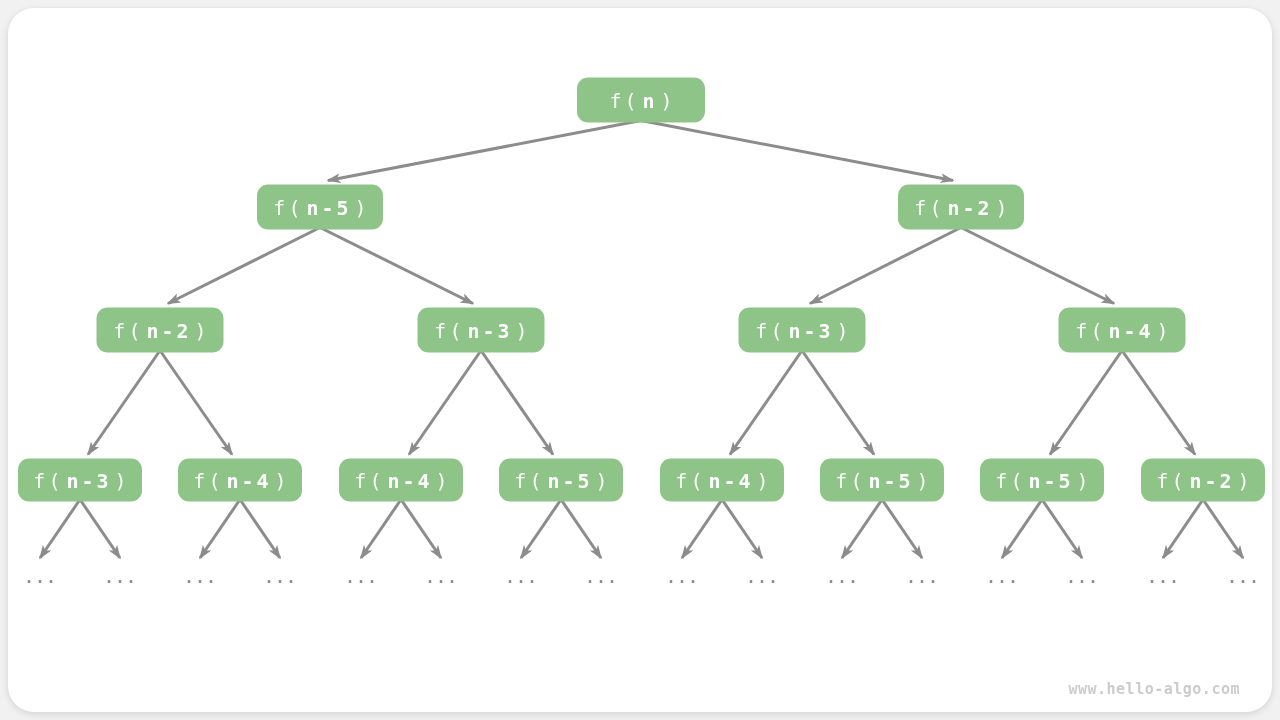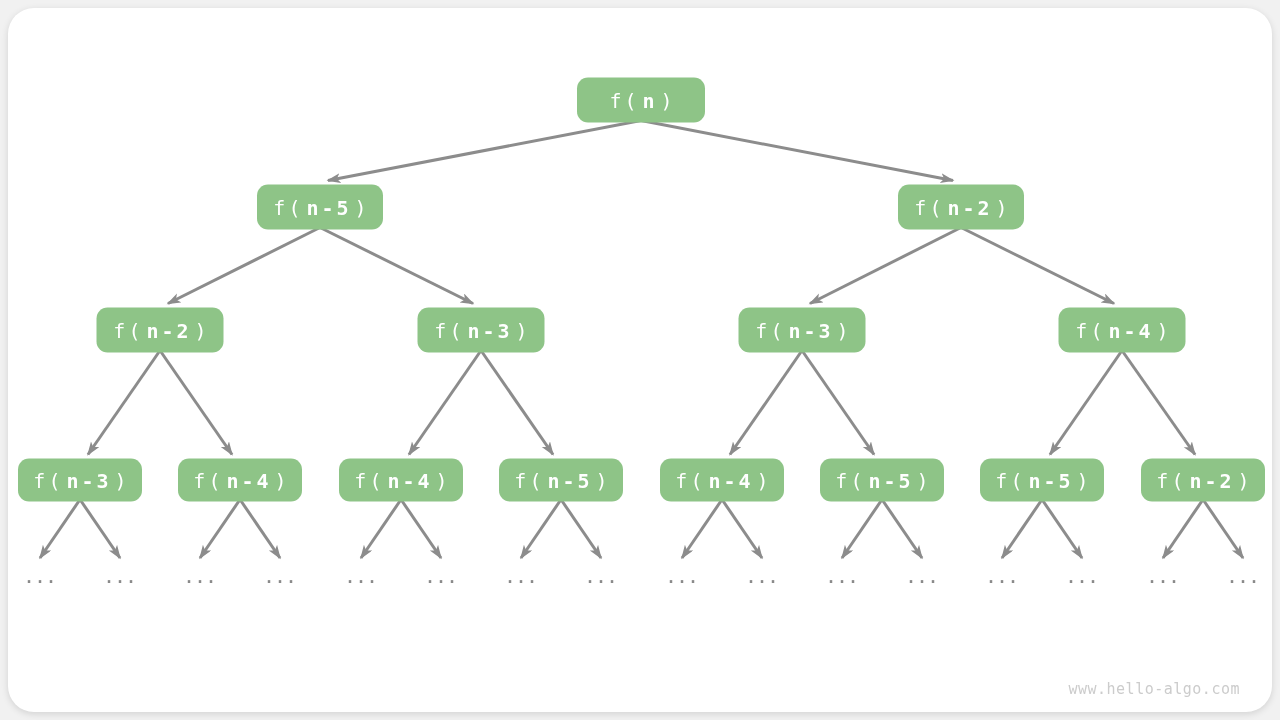--- a/index.html
+++ b/index.html
@@ -28,21 +28,21 @@
   }
   .node b{font-weight:bold}
   .dots{
     position:absolute;transform:translate(-50%,-50%);
     color:var(--dots,#8A8A8A);
     font-size:15px;font-weight:bold;letter-spacing:2px;text-indent:2px;
   }
   .watermark{
     position:absolute;right:40px;bottom:22px;
     color:var(--wm,#CCCCCC);
-    font-size:15px;letter-spacing:0.5px;
+    font-size:15px;letter-spacing:0.5px;font-weight:bold;
   }
 </style>
 </head>
 <body style="--page-bg: #F1F1F1; --card-bg: #FFFFFF; --node-fill: #8EC487; --node-text: #FFFFFF; --dots: #8A8A8A; --wm: #CCCCCC;">
 
 <div class="card"></div>
 
 <div class="stage" id="stage">
   <svg class="edges" id="edges" width="1280" height="720">
       <defs>

